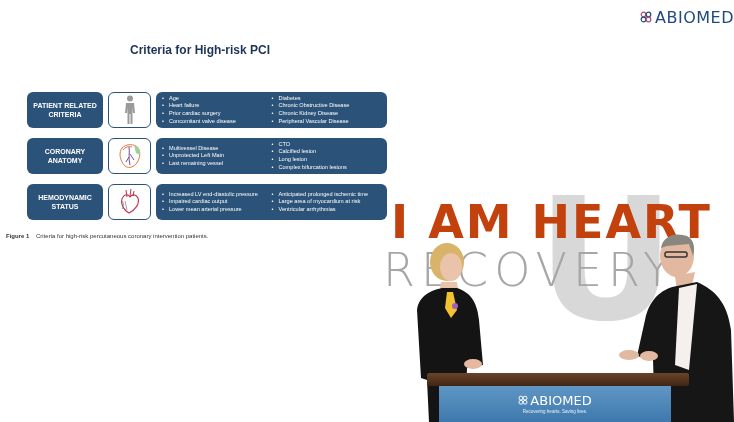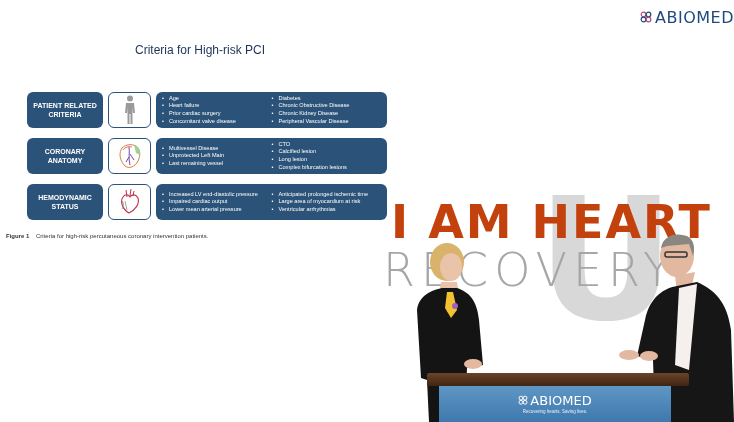--- a/index.html
+++ b/index.html
@@ -11,21 +11,21 @@
     .brand-logo {
       position: absolute; top: 8px; left: 640px;
       display: flex; align-items: center; gap: 3px;
       color: #1e4a7e; font-size: 16px; letter-spacing: 0.5px;
       font-family: "DejaVu Sans", sans-serif;
     }
     .brand-logo svg { display: block; }
 
     .slide-title {
       position: absolute; top: 43px; left: 0; width: 400px;
-      text-align: center; font-weight: normal; font-size: 12px; color: #1d3358;
+      text-align: center; font-weight: bold; font-size: 12px; color: #1d3358;
     }
 
     .criteria-row { position: absolute; left: 27px; height: 36px; width: 360px; }
     .criteria-label {
       position: absolute; left: 0; top: 0; width: 76px; height: 36px;
       background: #2b5278; border-radius: 6px; color: #fff;
       font-weight: bold; font-size: 7px; text-align: center;
       display: flex; align-items: center; justify-content: center;
       line-height: 9px; padding: 0 3px; box-sizing: border-box;
     }

